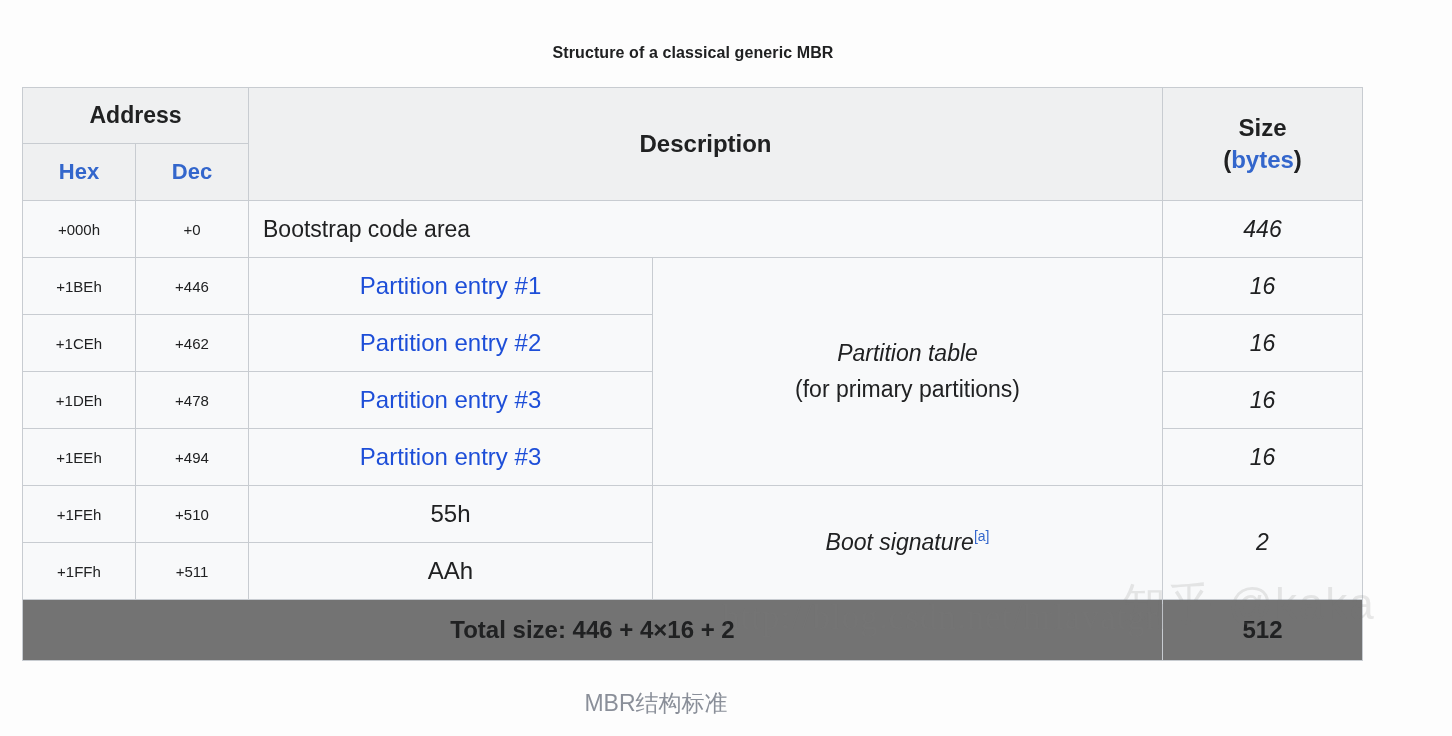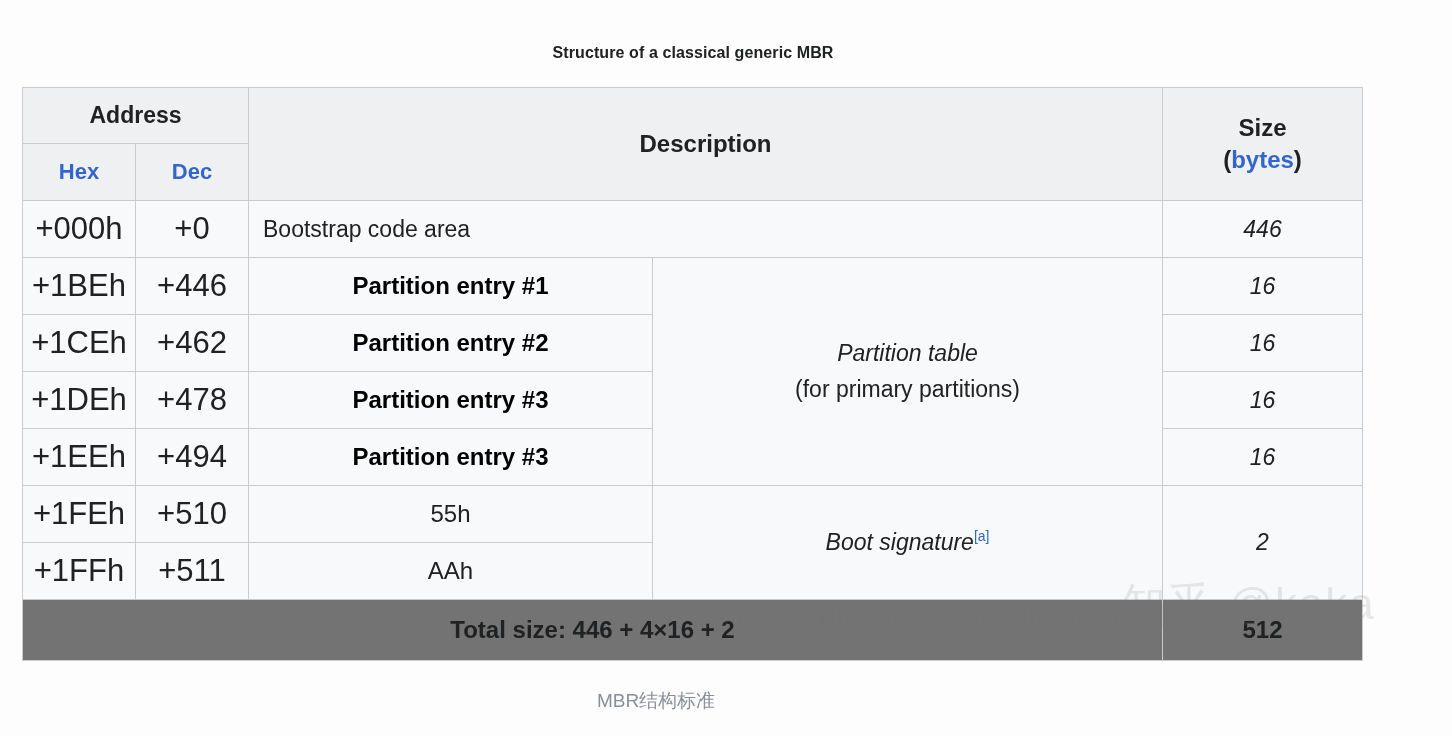--- a/index.html
+++ b/index.html
@@ -69,26 +69,26 @@
 
   th.address-head { height: 55px; font-size: 23px; }
   th.desc-head    { font-size: 24px; }
   th.size-head    { font-size: 24px; line-height: 1.35; }
   th.sub-head     { height: 56px; font-size: 22px; }
 
   .lnk { color: #3366cc; }
   .lnk-b { color: #3366cc; font-weight: bold; }
 
   tbody td { height: 56px; }
-  td.addr { font-size: 31px; margin-left: 48px; }
+  td.addr { font-size: 15px; margin-left: 48px; }
   td.desc-left {
     text-align: left;
     padding-left: 14px;
   }
-  td.part-link { color: #000000; font-size: 24px; font-weight: bold; }
+  td.part-link { color: #1d4ed8; font-size: 24px; }
   td.sig-val { font-size: 24px; }
   td.size-val { font-size: 23px; font-style: italic; }
 
   .merge-cell {
     font-size: 24px;
     line-height: 1.55;
   }
   .ital { font-style: italic; }
   .sup-ref {
     color: #3366cc;
@@ -130,21 +130,21 @@
     letter-spacing: 2px;
   }
 
   
   .caption {
     position: absolute;
     left: 0;
     top: 688px;
     width: 1312px;
     text-align: center;
-    font-size: 19px;
+    font-size: 23px;
     color: #8a8f99;
   }
 </style>
 </head>
 <body>
 
 <div id="page">
 
   <div class="table-title">Structure of a classical generic MBR</div>
 

